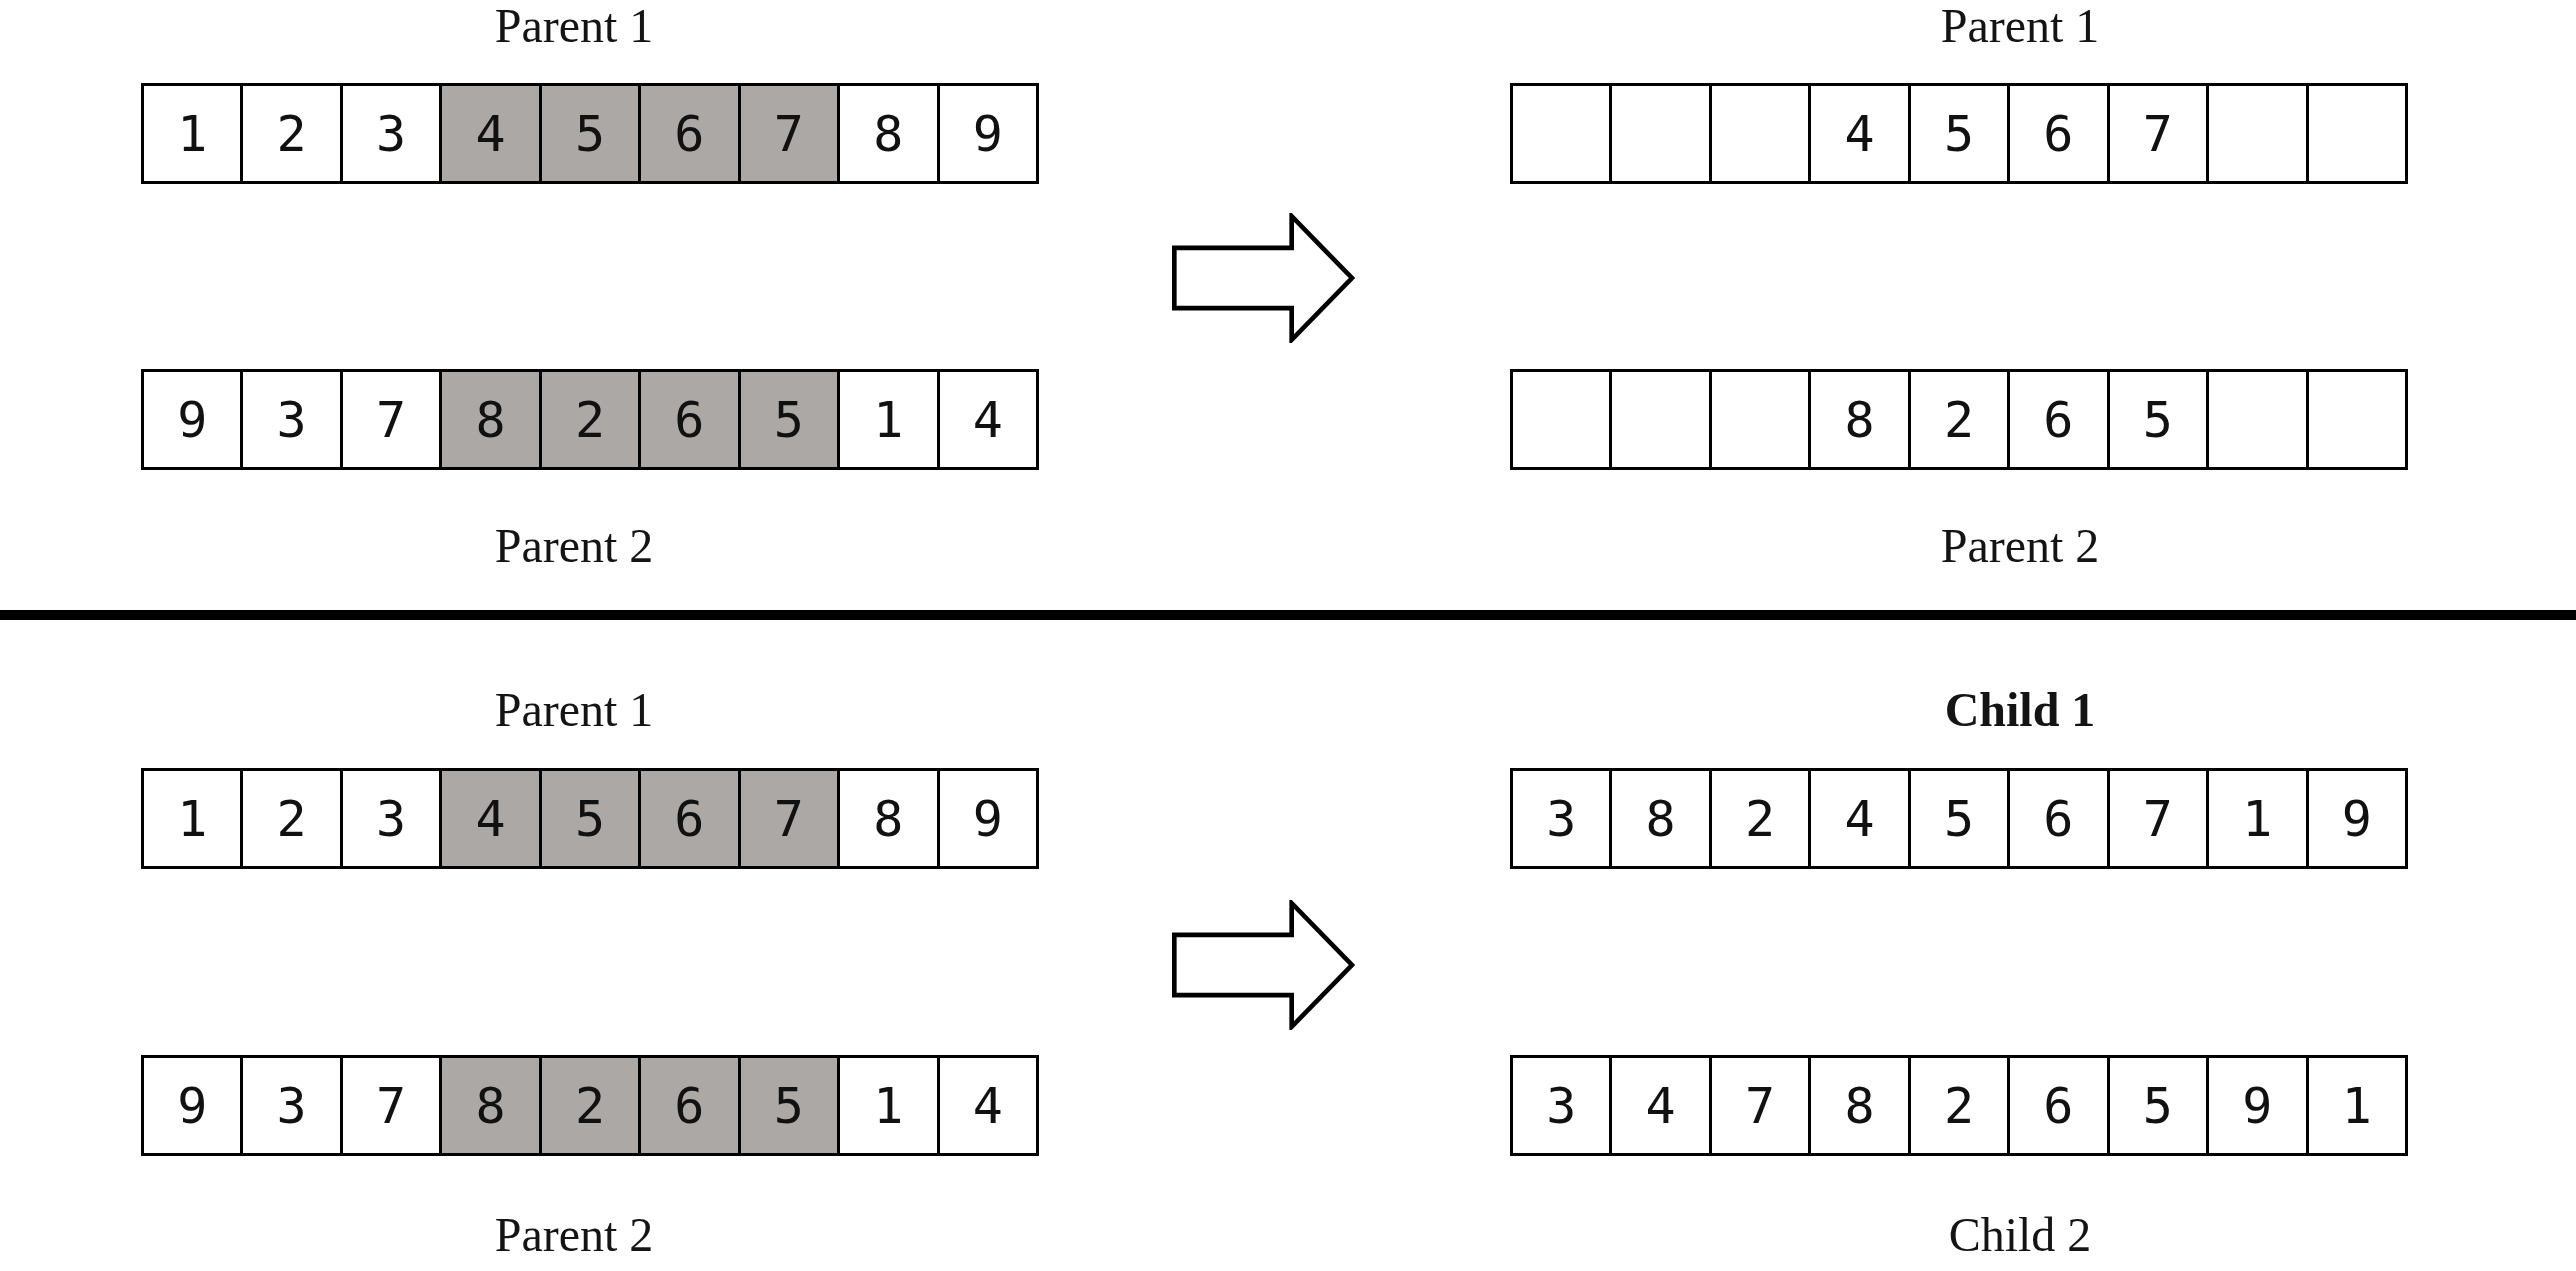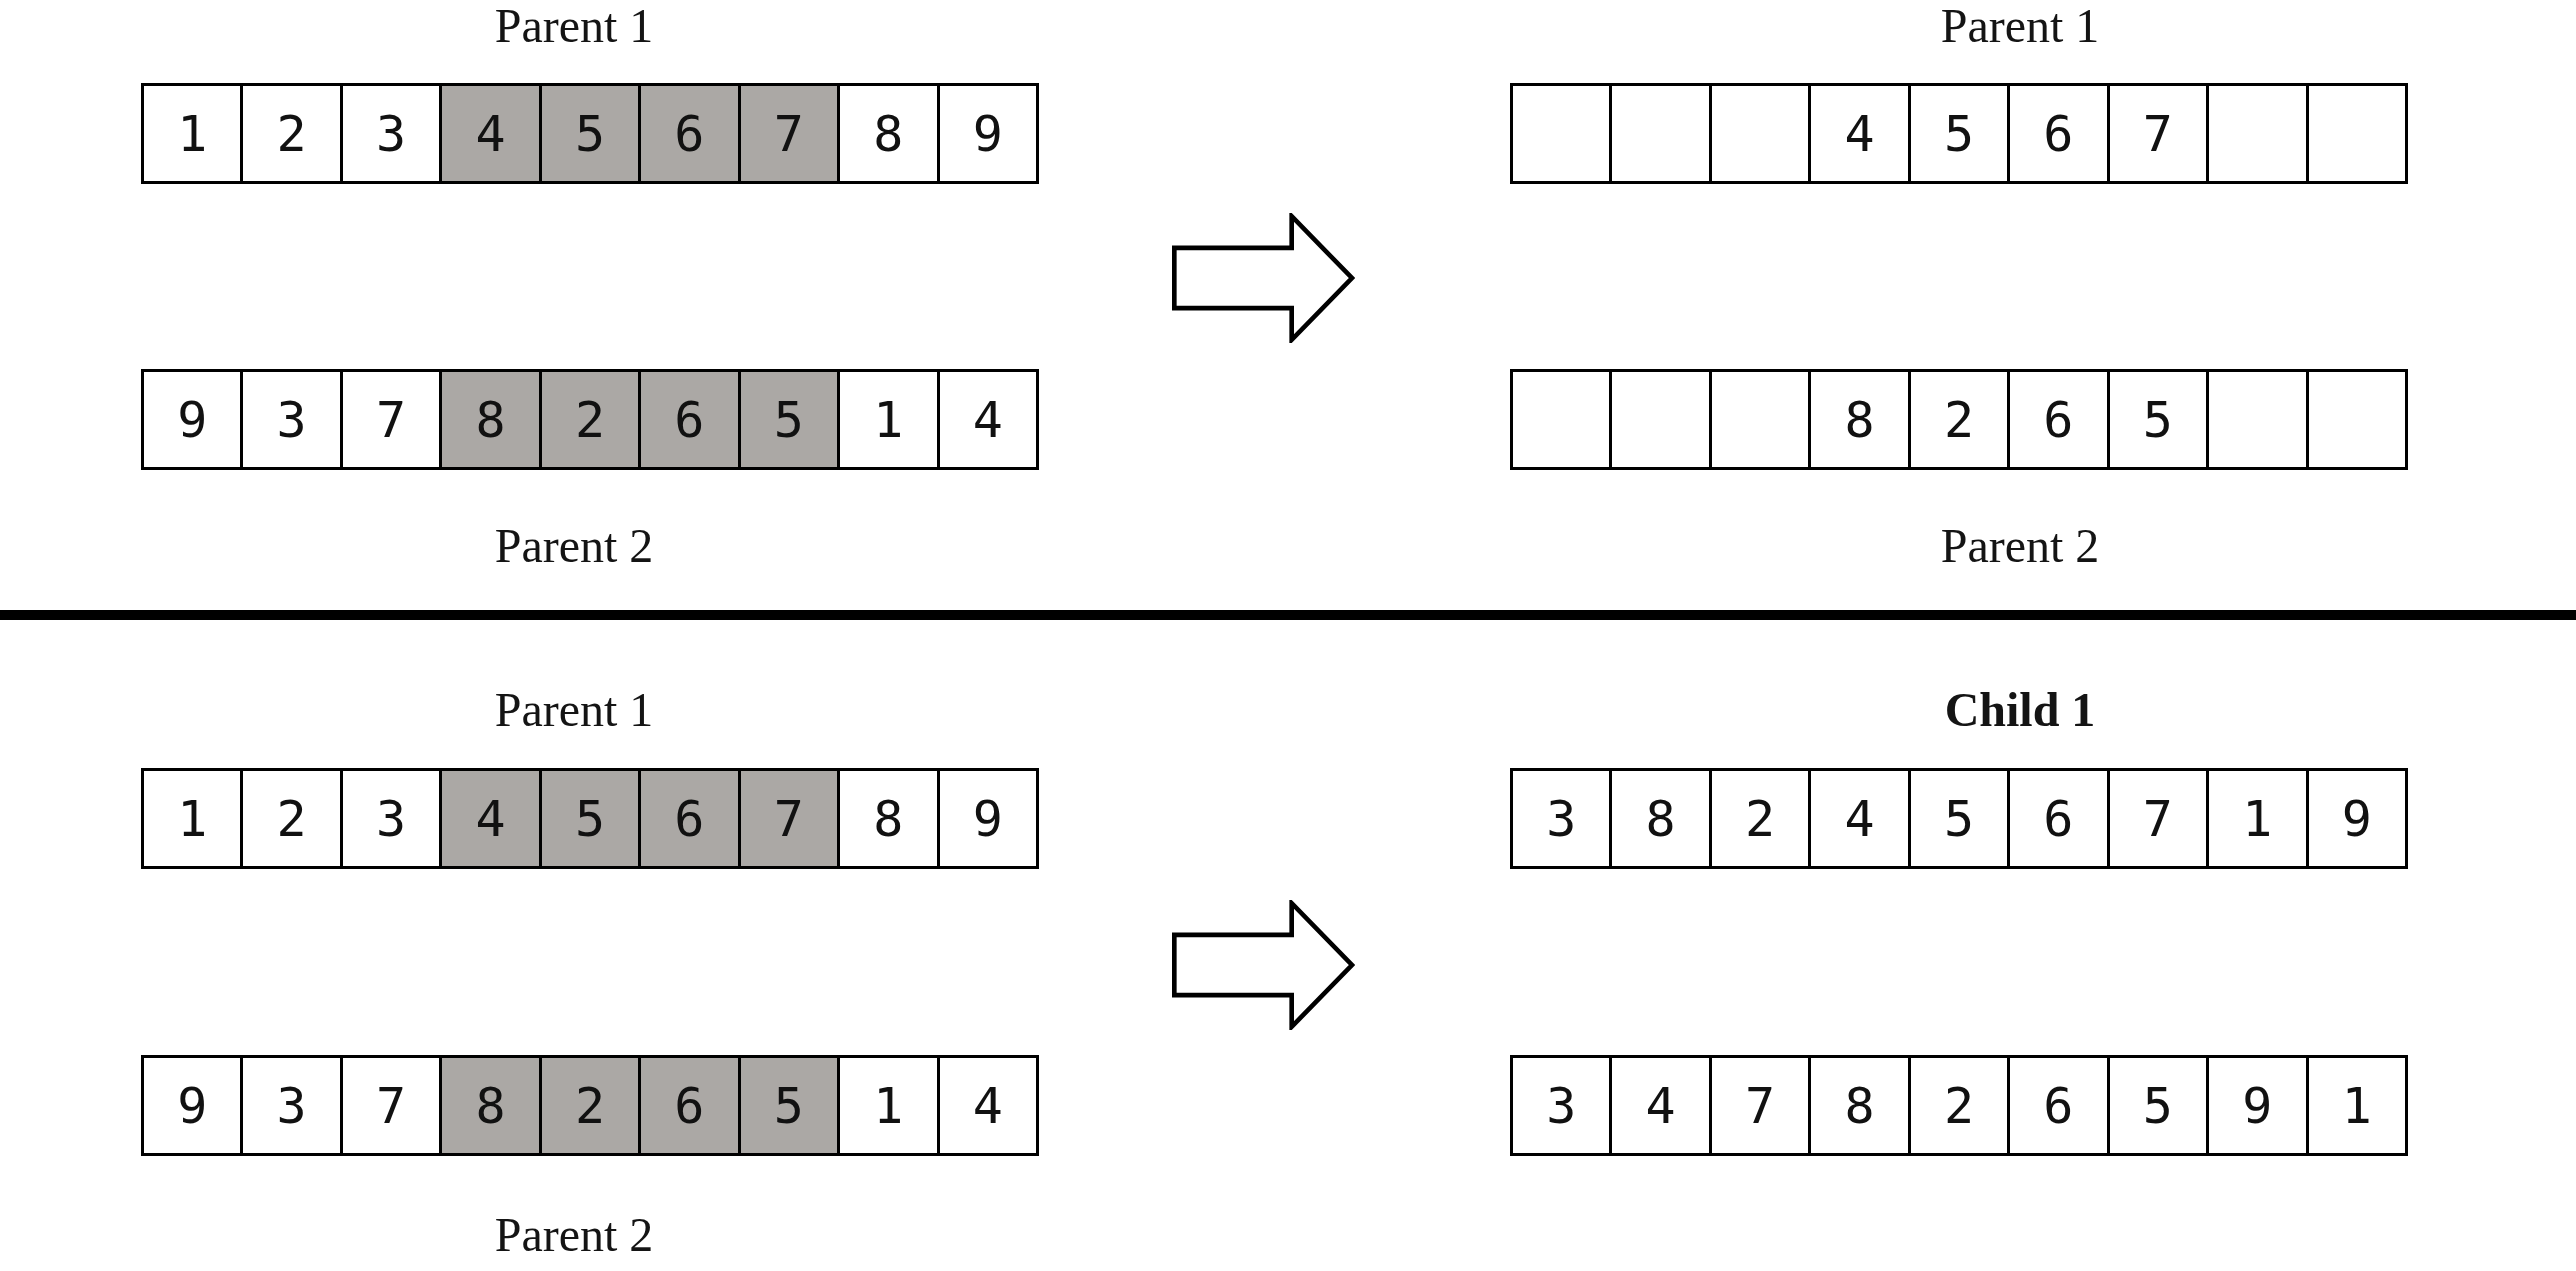--- a/index.html
+++ b/index.html
@@ -160,17 +160,18 @@
       <div class="chrom-cell">3</div>
       <div class="chrom-cell">4</div>
       <div class="chrom-cell">7</div>
       <div class="chrom-cell">8</div>
       <div class="chrom-cell">2</div>
       <div class="chrom-cell">6</div>
       <div class="chrom-cell">5</div>
       <div class="chrom-cell">9</div>
       <div class="chrom-cell">1</div>
     </div>
+    <div class="panel-label" style="left: 1571px; top: 1206px;">Child 2</div>
     <div class="arrow-wrap" style="left: 1172px; top: 900px;"><svg width="183" height="130" viewBox="0 0 237 168">
         <polygon points="3,45 155,45 155,4 233,84 155,164 155,123 3,123" fill="#ffffff" stroke="#000000" stroke-width="6" stroke-linejoin="miter"></polygon>
       </svg></div>
   </div>
 
 
 </body></html>

